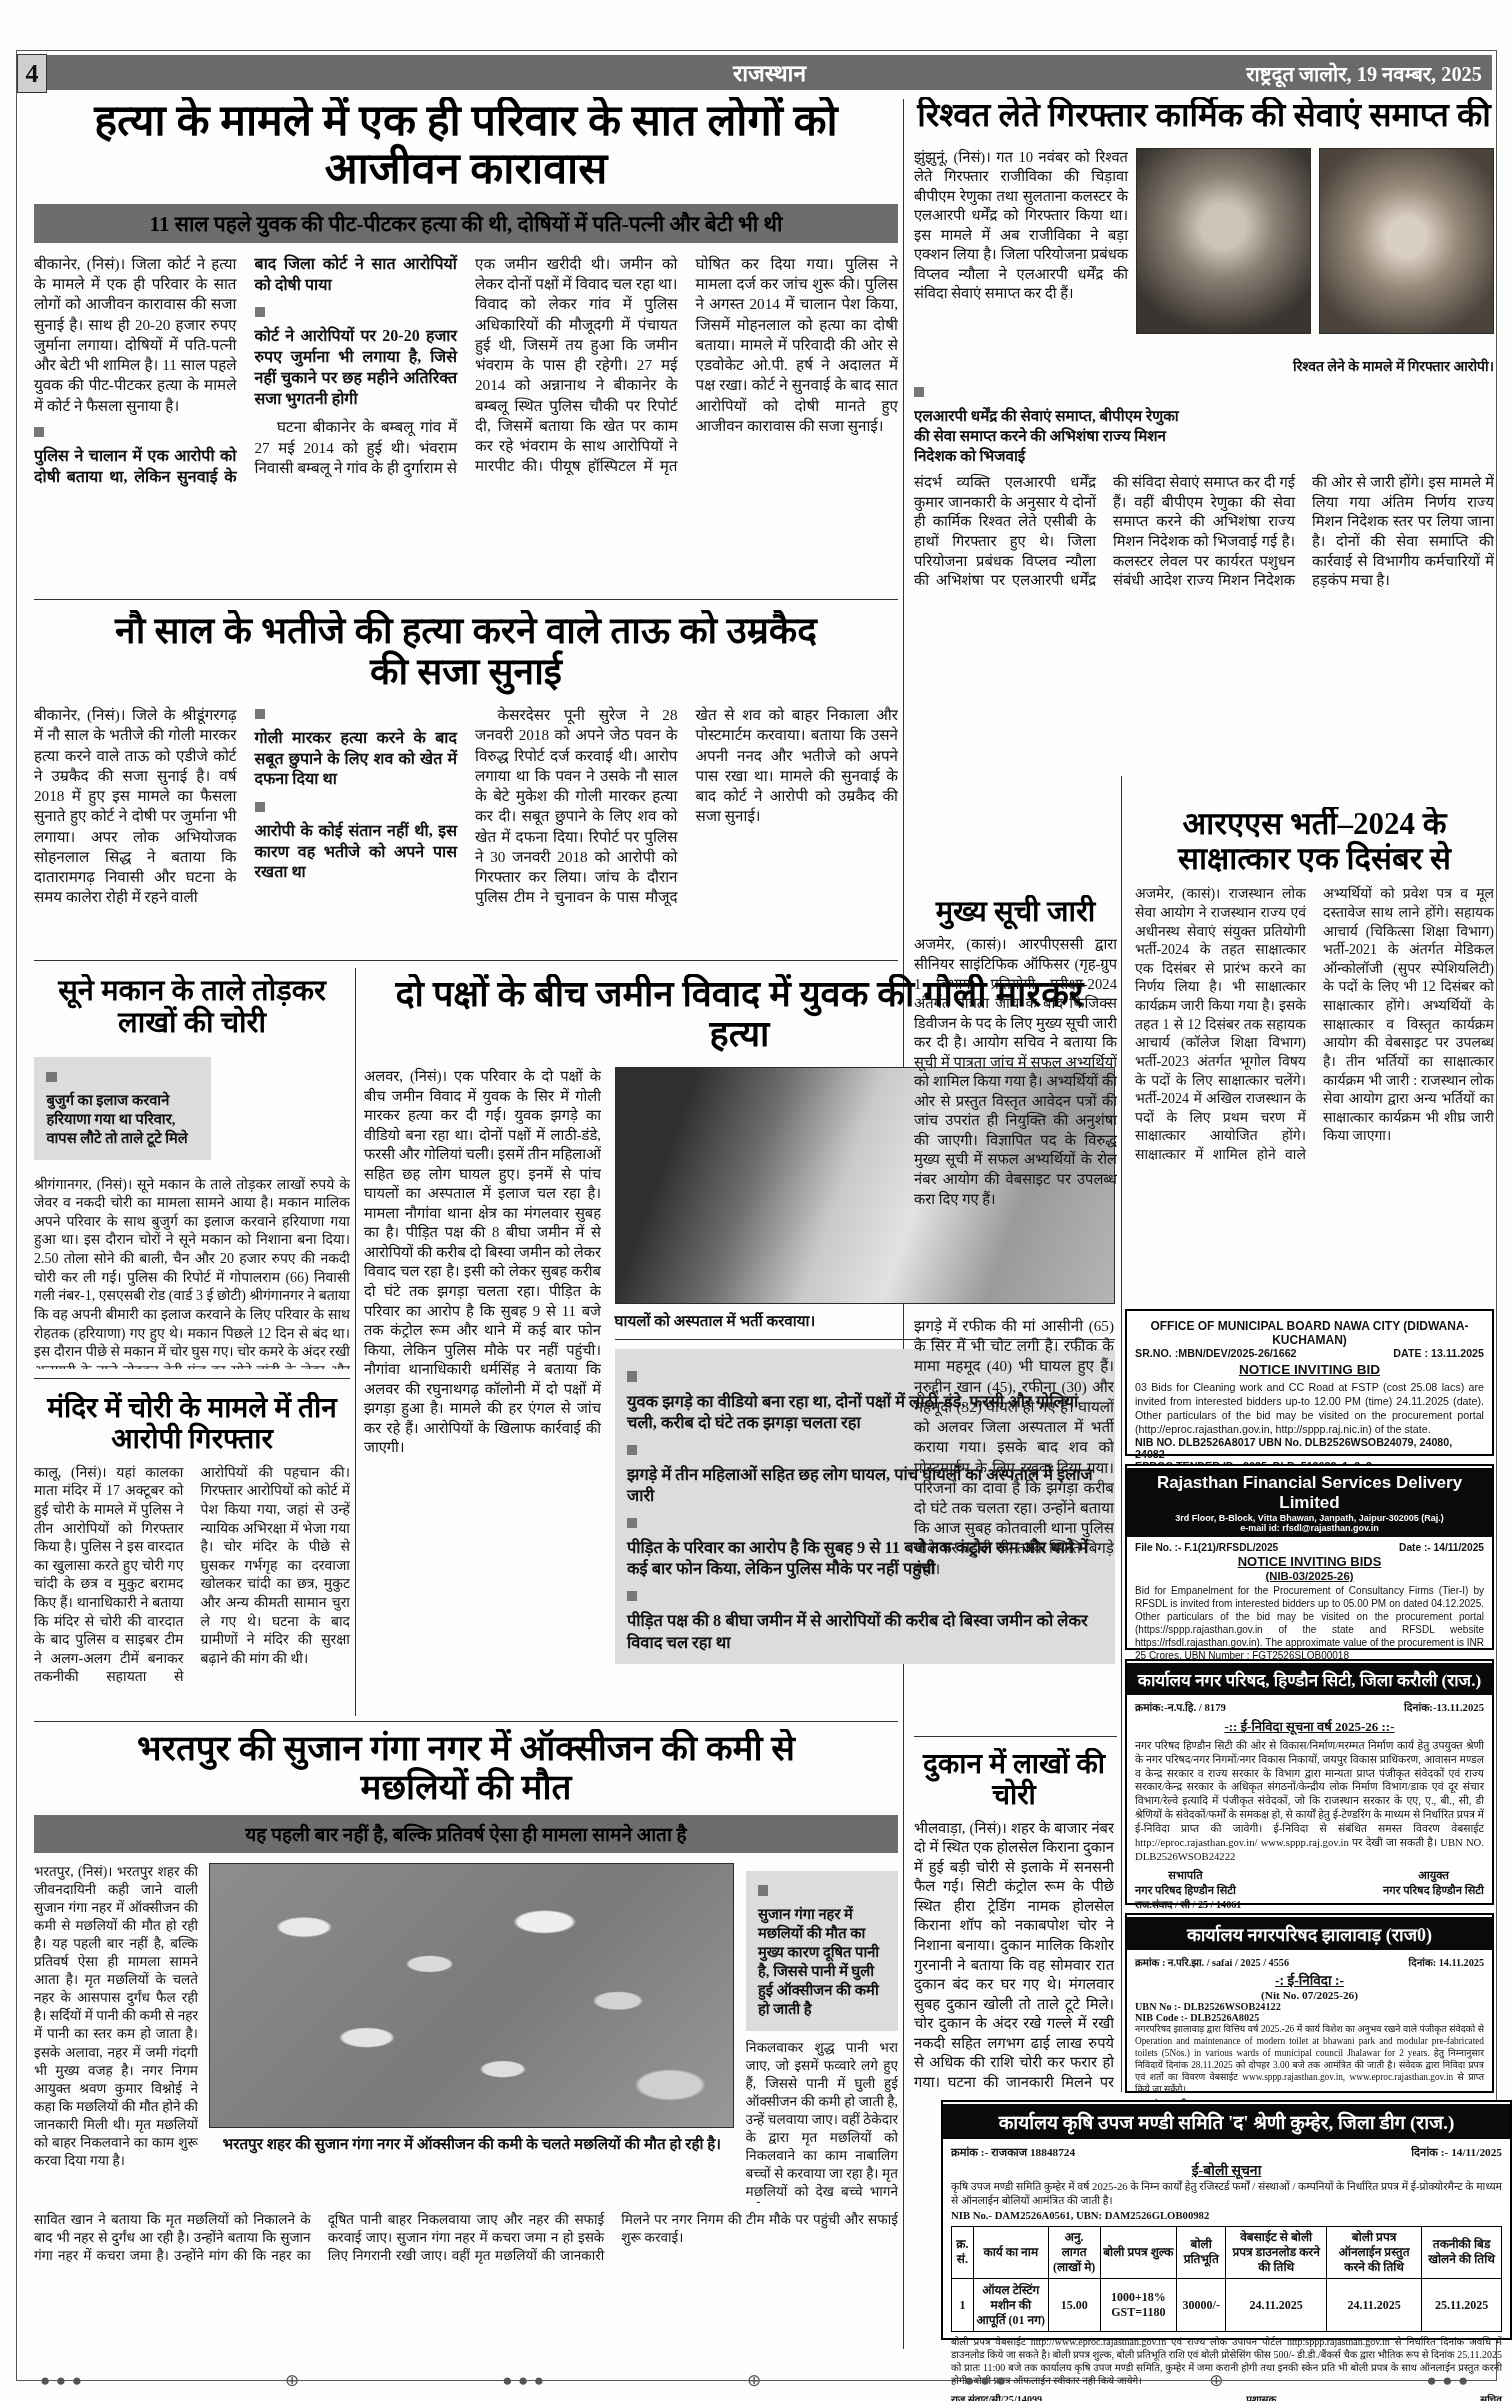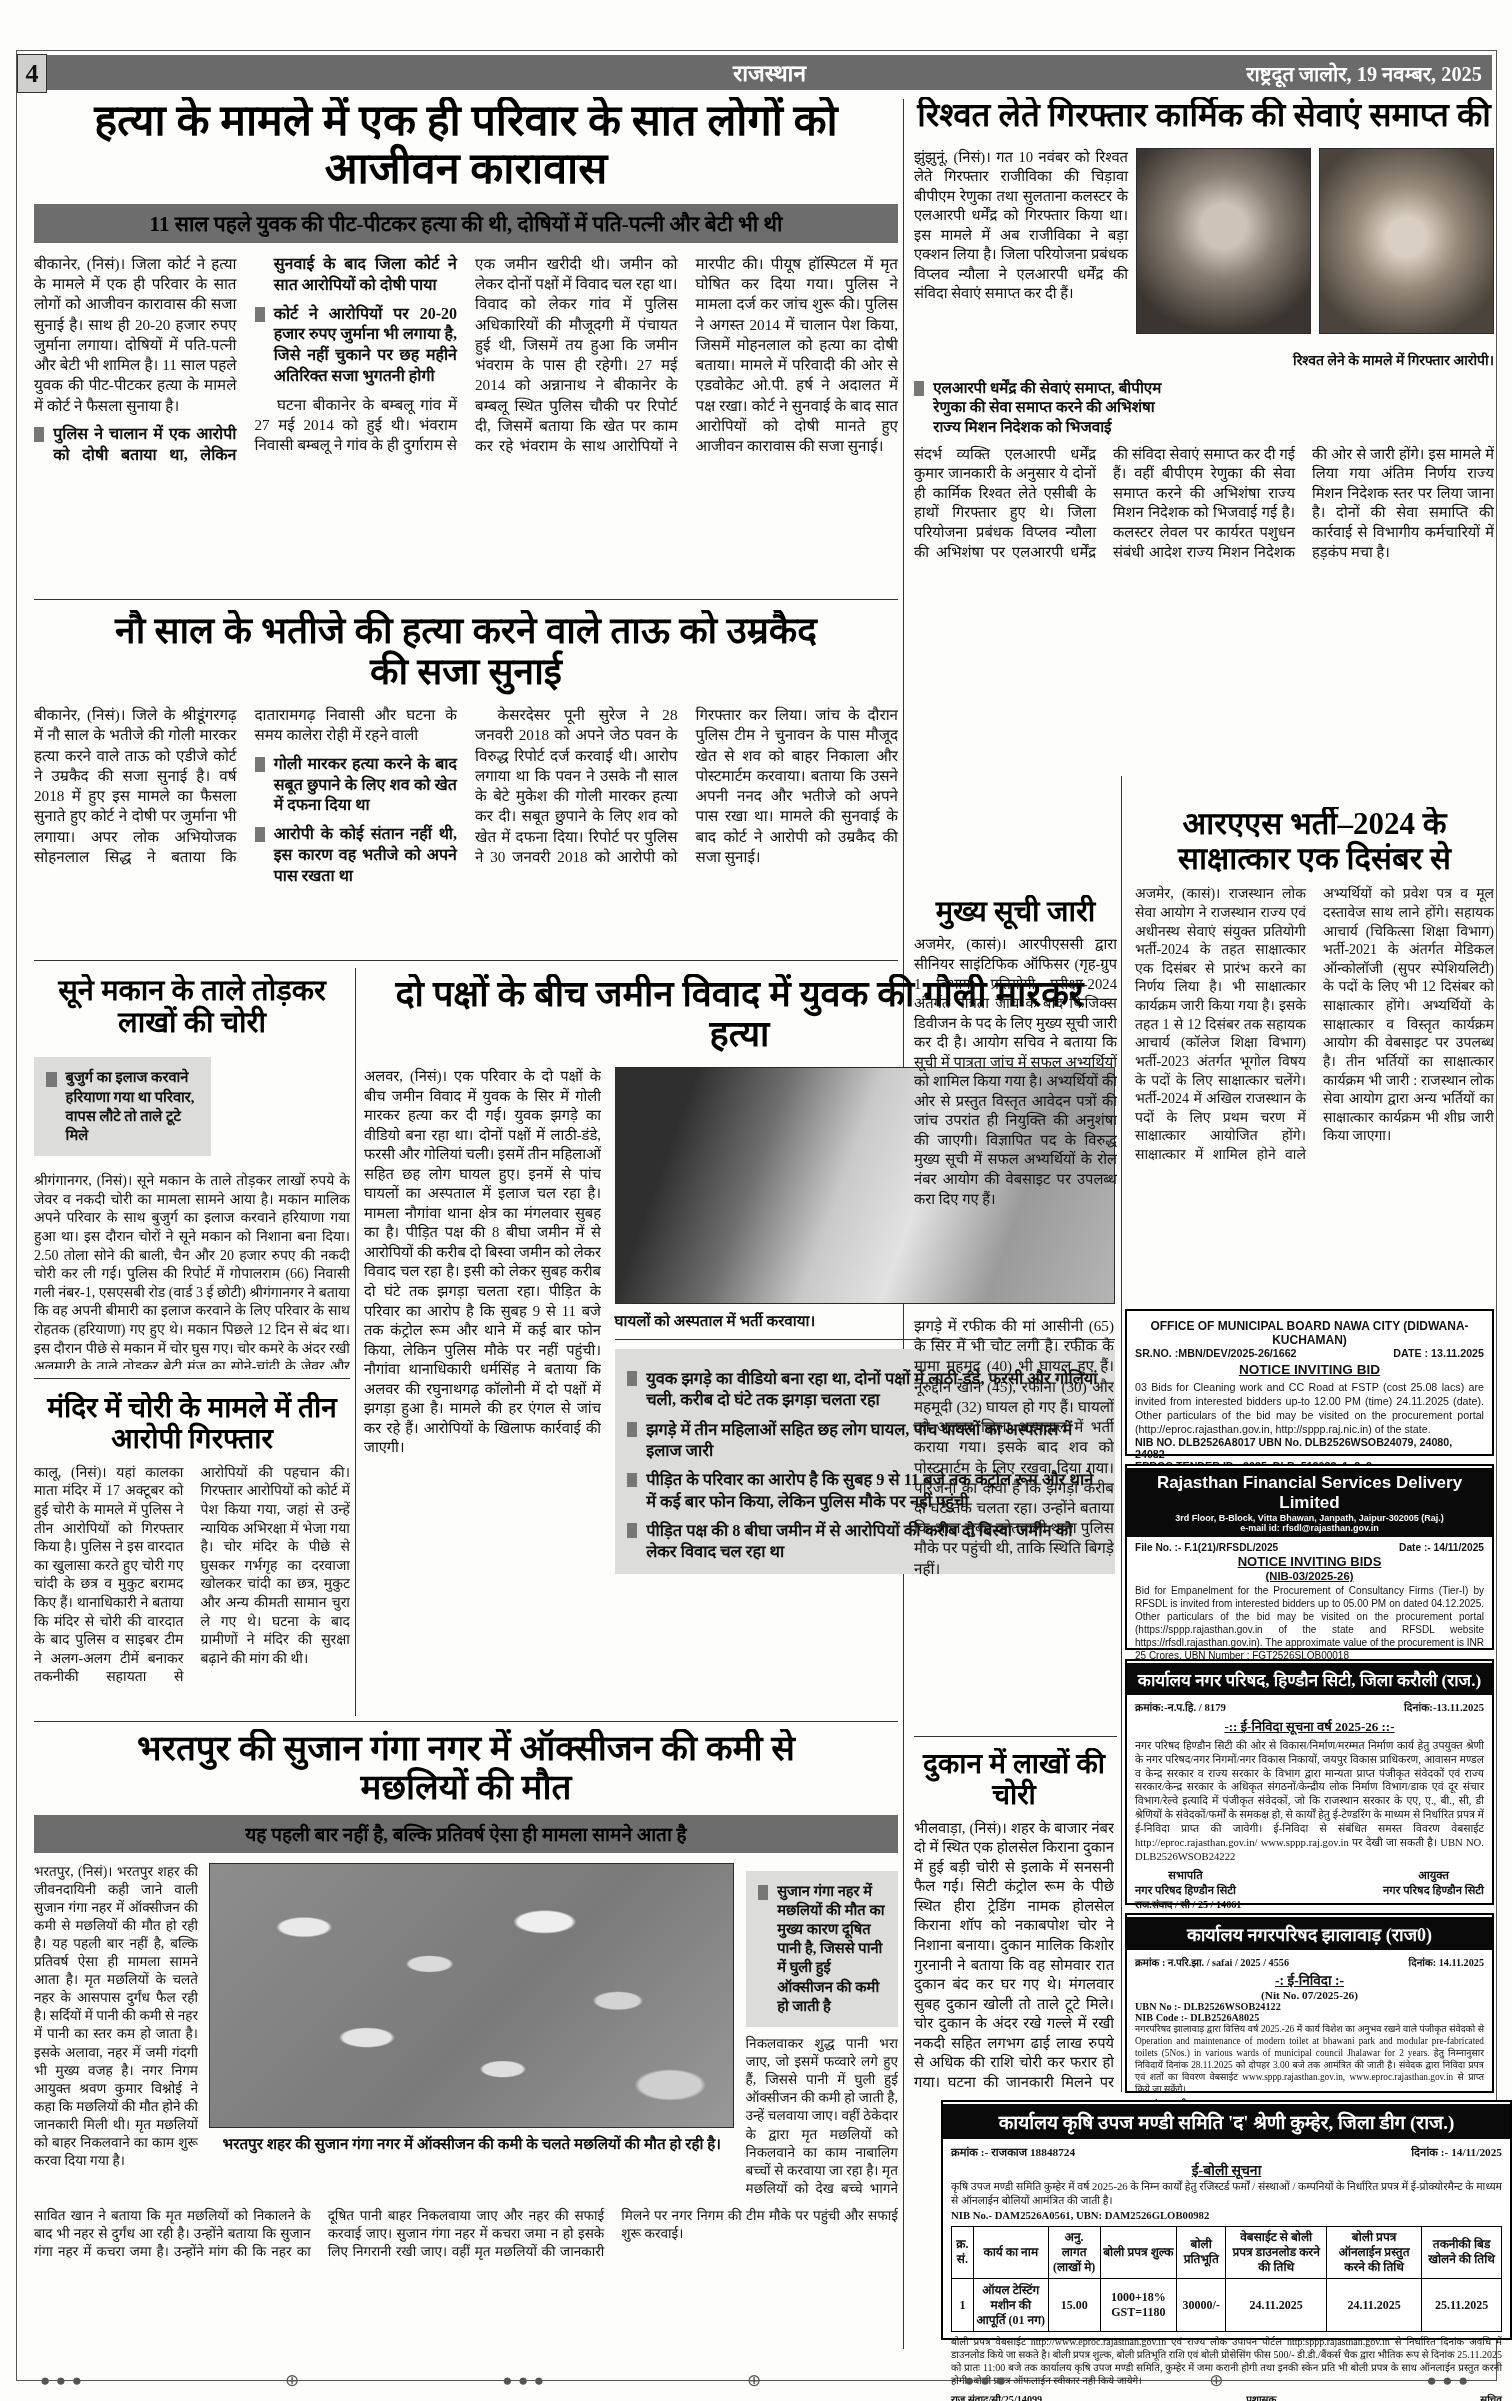--- a/index.html
+++ b/index.html
@@ -16,21 +16,21 @@
   
   .art{position:absolute;overflow:hidden;}
   .h1{font-weight:bold;text-align:center;line-height:1.12;color:#000;}
   .subbar{background:#6d6d6d;color:#000000;text-align:center;font-weight:bold;padding:5.6px 4.5px;}
   .body{text-align:justify;line-height:1.33;}
   .body p{margin:0 0 5.6px 0;text-indent:22.6px;}
   .body p.nofirst{text-indent:0;}
   .cols2{column-count:2;column-gap:17px;}
   .cols3{column-count:3;column-gap:17px;}
   .cols4{column-count:4;column-gap:18px;}
-  .bul{display:flex;gap:9px;font-weight:bold;margin:8px 0;line-height:1.3;text-indent:0;}
+  .bul{display:flex;gap:9px;font-weight:bold;margin:8px 0;line-height:1.3;text-indent:0;flex-direction:column;}
   .bul .sq{flex:0 0 10.2px;width:10.2px;height:14.7px;background:#777;margin-top:3.4px;}
   .graybox{background:#dcdcda;padding:11.3px 12.4px;}
   .caption{font-weight:bold;}
   .photo{border:1.1px solid #2b2b2b;box-sizing:border-box;}
   .vline{position:absolute;width:1.1px;background:#333;}
   .hline{position:absolute;height:1.1px;background:#333;}
   
   .notice{position:absolute;border:2.3px solid #000;background:#fff;box-sizing:border-box;padding:8px 8px;
           font-family:"Liberation Sans", sans-serif;}
   .notice .nhead{background:#0a0a0a;color:#fff;text-align:center;font-weight:bold;margin:-5.6px -8px 4.5px -8px;padding:4.5px 3.4px;}
@@ -102,21 +102,21 @@
     <div class="h1" style="font-size:33px;">रिश्वत लेते गिरफ्तार कार्मिक की सेवाएं समाप्त की</div>
     <div style="display:flex;gap:8px;margin-top:13.6px;">
       <div class="body" style="flex:1;font-size:14.7px;">झुंझुनूं, (निसं)। गत 10 नवंबर को रिश्वत लेते गिरफ्तार राजीविका की चिड़ावा बीपीएम रेणुका तथा सुलताना कलस्टर के एलआरपी धर्मेंद्र को गिरफ्तार किया था। इस मामले में अब राजीविका ने बड़ा एक्शन लिया है। जिला परियोजना प्रबंधक विप्लव न्यौला ने एलआरपी धर्मेंद्र की संविदा सेवाएं समाप्त कर दी हैं।</div>
       <div class="photo" style="width:175px;height:186px;background:
            radial-gradient(circle at 50% 42%, #cdc3b8 0 16%, #8a7f74 38%, #3a3530 78%),
            linear-gradient(#6b615a,#2e2a27);"></div>
       <div class="photo" style="width:175px;height:186px;background:
            radial-gradient(circle at 50% 48%, #d9cfc2 0 15%, #97897a 40%, #4a443c 80%),
            repeating-linear-gradient(90deg,#8c847a 0 34px,#6e675e 34px 37px);"></div>
     </div>
-    <div class="caption" style="font-size:14px;text-align:right;margin-top:16px;">रिश्वत लेने के मामले में गिरफ्तार आरोपी।</div>
+    <div class="caption" style="font-size:14px;text-align:right;margin-top:22px;">रिश्वत लेने के मामले में गिरफ्तार आरोपी।</div>
     <div class="bul" style="font-size:15.2px;width:265px;margin-top:9px;">
       <span class="sq"></span>
       <span>एलआरपी धर्मेंद्र की सेवाएं समाप्त, बीपीएम रेणुका की सेवा समाप्त करने की अभिशंषा राज्य मिशन निदेशक को भिजवाई</span>
     </div>
     <div class="body cols3" style="font-size:14.7px;margin-top:8px;height:316px;">
       <p class="nofirst">संदर्भ व्यक्ति एलआरपी धर्मेंद्र कुमार जानकारी के अनुसार ये दोनों ही कार्मिक रिश्वत लेते एसीबी के हाथों गिरफ्तार हुए थे। जिला परियोजना प्रबंधक विप्लव न्यौला की अभिशंषा पर एलआरपी धर्मेंद्र की संविदा सेवाएं समाप्त कर दी गई हैं। वहीं बीपीएम रेणुका की सेवा समाप्त करने की अभिशंषा राज्य मिशन निदेशक को भिजवाई गई है। कलस्टर लेवल पर कार्यरत पशुधन संबंधी आदेश राज्य मिशन निदेशक की ओर से जारी होंगे। इस मामले में लिया गया अंतिम निर्णय राज्य मिशन निदेशक स्तर पर लिया जाना है। दोनों की सेवा समाप्ति की कार्रवाई से विभागीय कर्मचारियों में हड़कंप मचा है।</p>
     </div>
   </div>
 
   <div class="art" style="left:34px;top:974px;width:316px;height:395px;">

